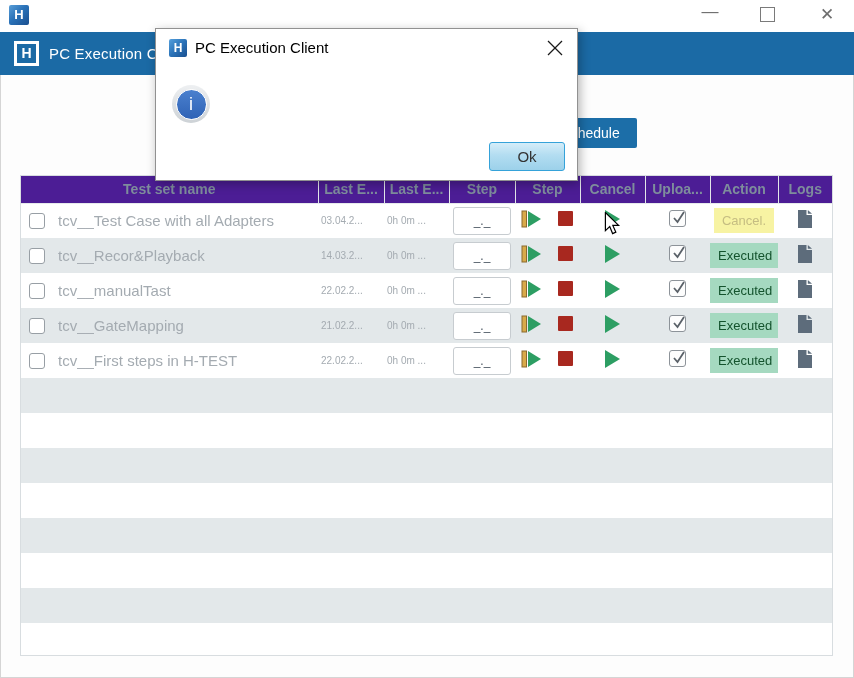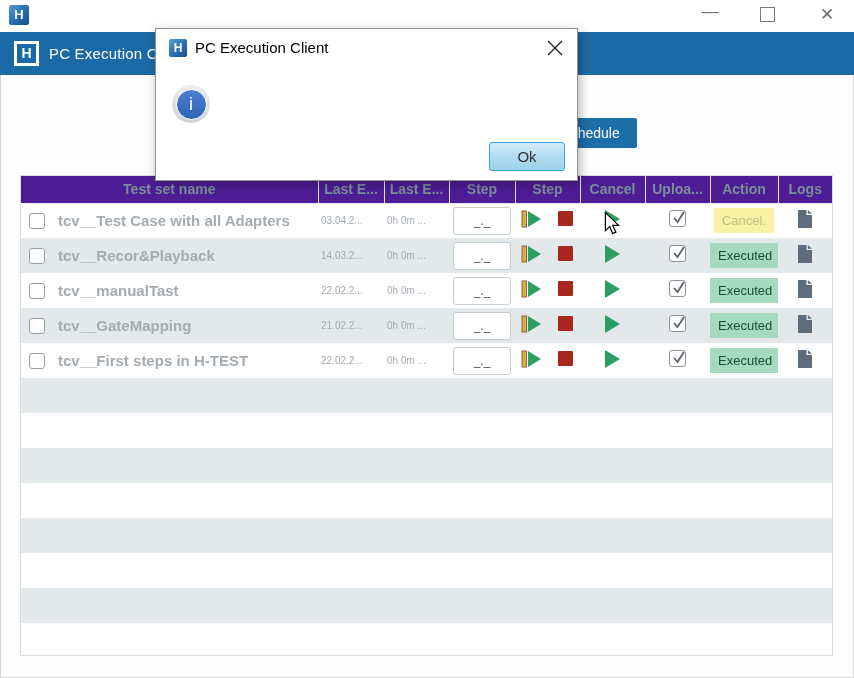--- a/index.html
+++ b/index.html
@@ -33,21 +33,21 @@
       border:1px solid #d8dde0; background:#fff; overflow:hidden; z-index:1; }
   table { border-collapse:collapse; table-layout:fixed; width:811px; }
   col.c-name{width:297px} col.c-d1{width:66px} col.c-d2{width:65px} col.c-step{width:66px}
   col.c-debug{width:65px} col.c-action{width:65px} col.c-upl{width:65px} col.c-status{width:68px} col.c-logs{width:54px}
   thead th { height:27px; font-size:14px; font-weight:bold; color:#7e8d9c; text-align:center;
       border-right:1px solid #e2e6e9; border-bottom:1px solid #e6eaec; background:#4c1d95; white-space:nowrap; overflow:hidden; }
   thead th:last-child { border-right:none;margin-left:40px; }
   tbody td { height:35px; vertical-align:middle; text-align:center; white-space:nowrap; overflow:hidden; }
   tbody tr:nth-child(even) td { background:#e3e8ea; }
   tr.empty-row td { height:35px; }
-  .name-cell { display:flex; align-items:center; gap:13px; padding-left:8px; text-align:left;font-weight:bold; }
+  .name-cell { display:flex; align-items:center; gap:13px; padding-left:8px; text-align:left; }
   .row-check { width:16px; height:16px; min-width:16px; background:#fff; border:1px solid #989fa5; border-radius:3px; }
   .name-text { color:#a4abb1; font-size:15px; overflow:hidden; text-overflow:ellipsis; }
   .date-text, .dur-text { color:#a4abb1; font-size:10px; text-align:left; padding-left:3px; }
   .step-input { width:58px; height:28px; border:1px solid #c7ccd0; border-radius:3px; background:#fff;
       color:#46525e; font-size:12px; text-align:center; font-family:"Liberation Sans",sans-serif; }
   .icon-btn { display:inline-block; vertical-align:middle; }
   .debug-cell .icon-btn { margin:0 5px; }
   .upl-check { display:inline-block; width:17px; height:17px; background:#fdfdfd; border:1px solid #8d9399; border-radius:3px; position:relative; }
   .upl-check svg { position:absolute; left:1px; top:-1px; }
   .status-badge { display:inline-block; min-width:56px; padding:5px 8px; border-radius:0; font-size:13px; }

